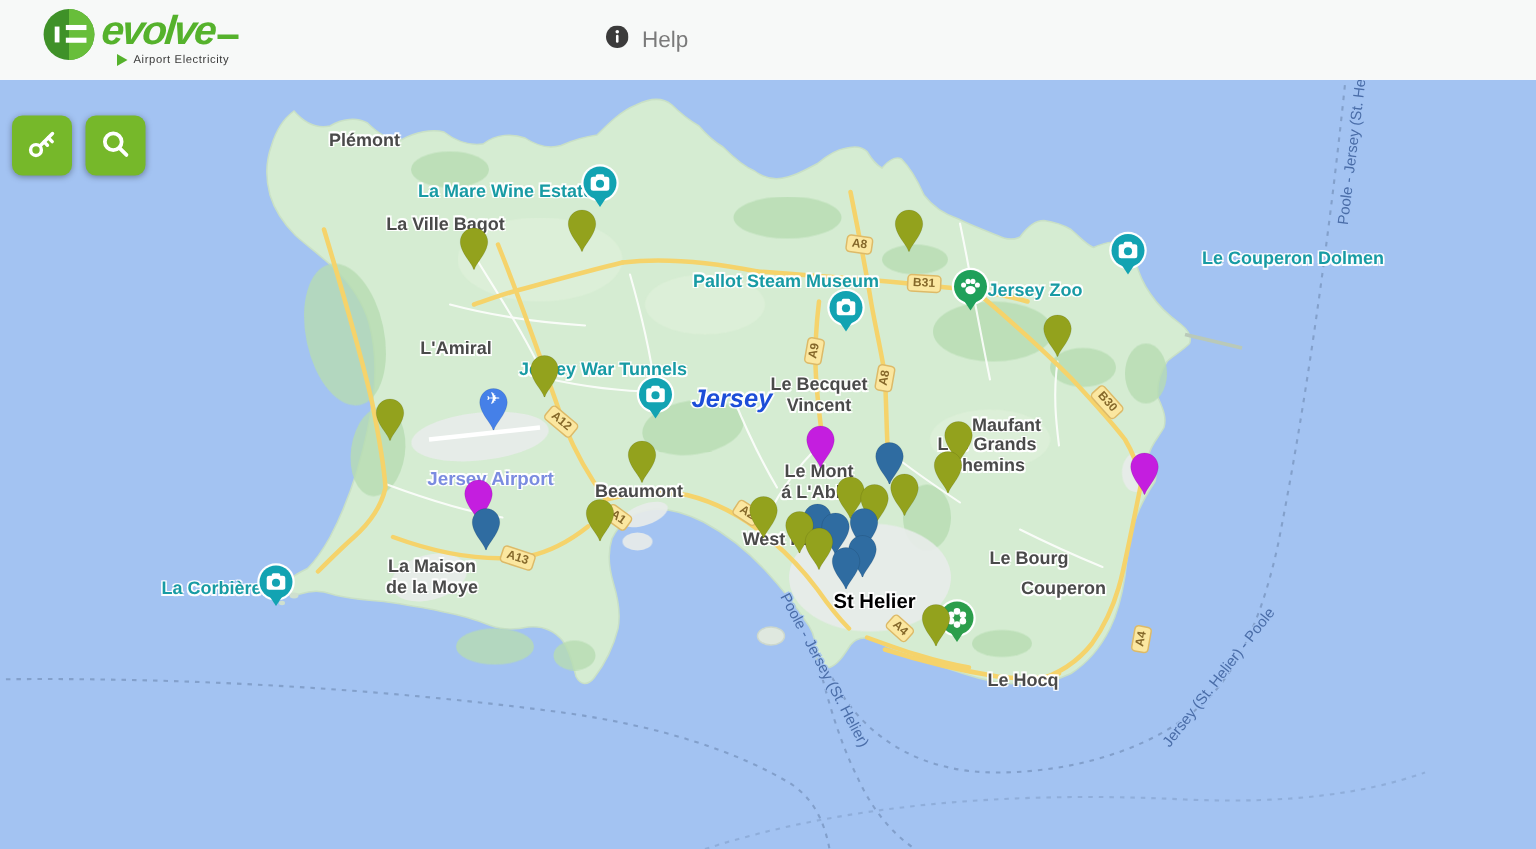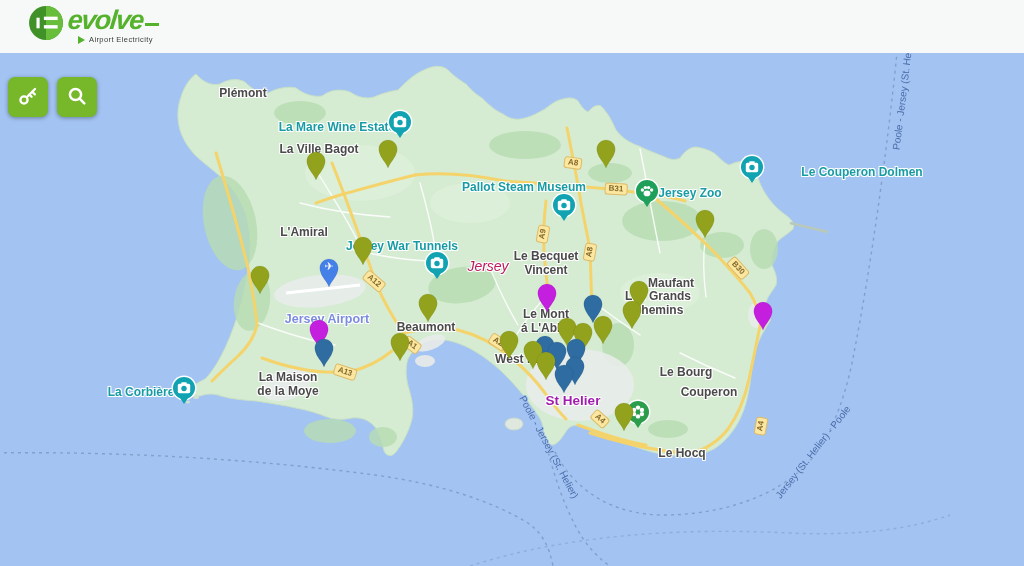--- a/index.html
+++ b/index.html
@@ -18,22 +18,22 @@
     color:#7a7a7a;font-size:15px;cursor:pointer;}
   #nav-map{left:172px;} #nav-help{left:404px;}
   
   #map{position:absolute;left:0;top:53px;width:1024px;height:513px;overflow:hidden;cursor:grab;}
   #map svg.base{position:absolute;left:0;top:0;}
   .map-label{position:absolute;transform:translate(-50%,-50%);white-space:pre-line;text-align:center;
     font-size:12px;font-weight:bold;color:#4a4a4a;line-height:14px;pointer-events:none;
     text-shadow:-1px -1px 0 rgba(255,255,255,.9),1px -1px 0 rgba(255,255,255,.9),
       -1px 1px 0 rgba(255,255,255,.9),1px 1px 0 rgba(255,255,255,.9),
       0 1px 0 rgba(255,255,255,.9),0 -1px 0 rgba(255,255,255,.9);}
-  .map-label.town{font-size:13.5px;color:#a21caf;}
-  .map-label.island{font-style:italic;font-weight:normal;color:#be185d;font-size:14px;}
+  .map-label.town{font-size:13.5px;color:#000000;margin-left:10px;}
+  .map-label.island{font-style:italic;font-weight:bold;color:#1d4ed8;font-size:17px;}
   .map-label.poi{color:#189ba4;font-weight:bold;}
   .map-label.airport{color:#7b8ce0;font-weight:bold;font-size:12.5px;}
   .ferry-label{position:absolute;font-size:10px;color:#4a6da8;white-space:nowrap;pointer-events:none;
     text-shadow:-1px 0 0 #a3c3f2,1px 0 0 #a3c3f2,0 1px 0 #a3c3f2,0 -1px 0 #a3c3f2;}
   .road-badge{position:absolute;font-size:8px;font-weight:bold;color:#85682a;background:#fbe7a0;
     border:1px solid #ddba68;border-radius:3px;padding:0 3px;line-height:10px;pointer-events:none;}
   .pin{position:absolute;width:21px;height:30px;transform:translate(-50%,-100%);cursor:pointer;}
   .pin svg{display:block;width:21px;height:30px;}
   .pin .plane-glyph{position:absolute;left:0;top:2px;width:21px;text-align:center;
     color:#fff;font-size:11px;line-height:13px;}
@@ -65,20 +65,30 @@
         <span id="brand-name" style="color: rgb(85, 178, 44);">evolve</span><span id="brand-dash" style="background: rgb(85, 178, 44);"></span>
       </span>
       <span id="brand-tagline">
         <span class="tag-arrow"></span>
         <span>Airport Electricity</span>
       </span>
     </span>
   </div>
 
 
+  <div class="nav-item" id="nav-help">
+    <span>
+      <svg width="15" height="15" viewBox="0 0 14 14">
+        <circle cx="7" cy="7" r="7" fill="#3b3b3b"></circle>
+        <circle cx="7" cy="3.9" r="1.1" fill="#fff"></circle>
+        <rect x="6.2" y="5.8" width="1.6" height="5" rx=".8" fill="#fff"></rect>
+      </svg>
+    </span>
+    <span>Help</span>
+  </div>
 </div>
 
 <div id="map">
   <svg class="base" width="1024" height="513" viewBox="0 0 1024 513">
     <rect id="sea-rect" x="0" y="0" width="1024" height="513" fill="#A3C3F2"></rect>
 
     <path id="island-path" fill="#D5ECD2" stroke="#c9e0c6" stroke-width="1" d="
       M196,21 C203,29 211,33 220,31 C228,26 238,25 245,29 C252,36 260,41 268,40
       C277,35 288,33 296,35 C305,42 314,44 322,43 C331,36 342,36 350,39
       C359,45 367,46 374,44 C383,40 391,38 398,37 C406,29 414,21 424,17
@@ -193,21 +203,21 @@
       <div class="road-badge" style="left: 616px; top: 136px; transform: translate(-50%, -50%) rotate(3deg);">B31</div>
       <div class="road-badge" style="left: 738px; top: 215px; transform: translate(-50%, -50%) rotate(48deg);">B30</div>
       <div class="road-badge" style="left: 412px; top: 292px; transform: translate(-50%, -50%) rotate(36deg);">A1</div>
       <div class="road-badge" style="left: 498px; top: 289px; transform: translate(-50%, -50%) rotate(33deg);">A2</div>
       <div class="road-badge" style="left: 345px; top: 319px; transform: translate(-50%, -50%) rotate(18deg);">A13</div>
       <div class="road-badge" style="left: 600px; top: 366px; transform: translate(-50%, -50%) rotate(42deg);">A4</div>
       <div class="road-badge" style="left: 761px; top: 373px; transform: translate(-50%, -50%) rotate(-80deg);">A4</div>
     </div>
   <div id="label-layer">
       <div class="map-label place" style="left: 243px; top: 40px;">Plémont</div>
-      <div class="map-label place" style="left: 297px; top: 96px; margin-left: 22px;">La Ville Bagot</div>
+      <div class="map-label place" style="left: 297px; top: 96px;">La Ville Bagot</div>
       <div class="map-label place" style="left: 304px; top: 179px;">L'Amiral</div>
       <div class="map-label place" style="left: 546px; top: 210px;">Le Becquet
 Vincent</div>
       <div class="map-label place" style="left: 671px; top: 230px;">Maufant</div>
       <div class="map-label place" style="left: 658px; top: 250px;">Les Grands
 Chemins</div>
       <div class="map-label place" style="left: 546px; top: 268px;">Le Mont
 á L'Abbé</div>
       <div class="map-label place" style="left: 426px; top: 274px;">Beaumont</div>
       <div class="map-label place" style="left: 524px; top: 306px;">West Park</div>

